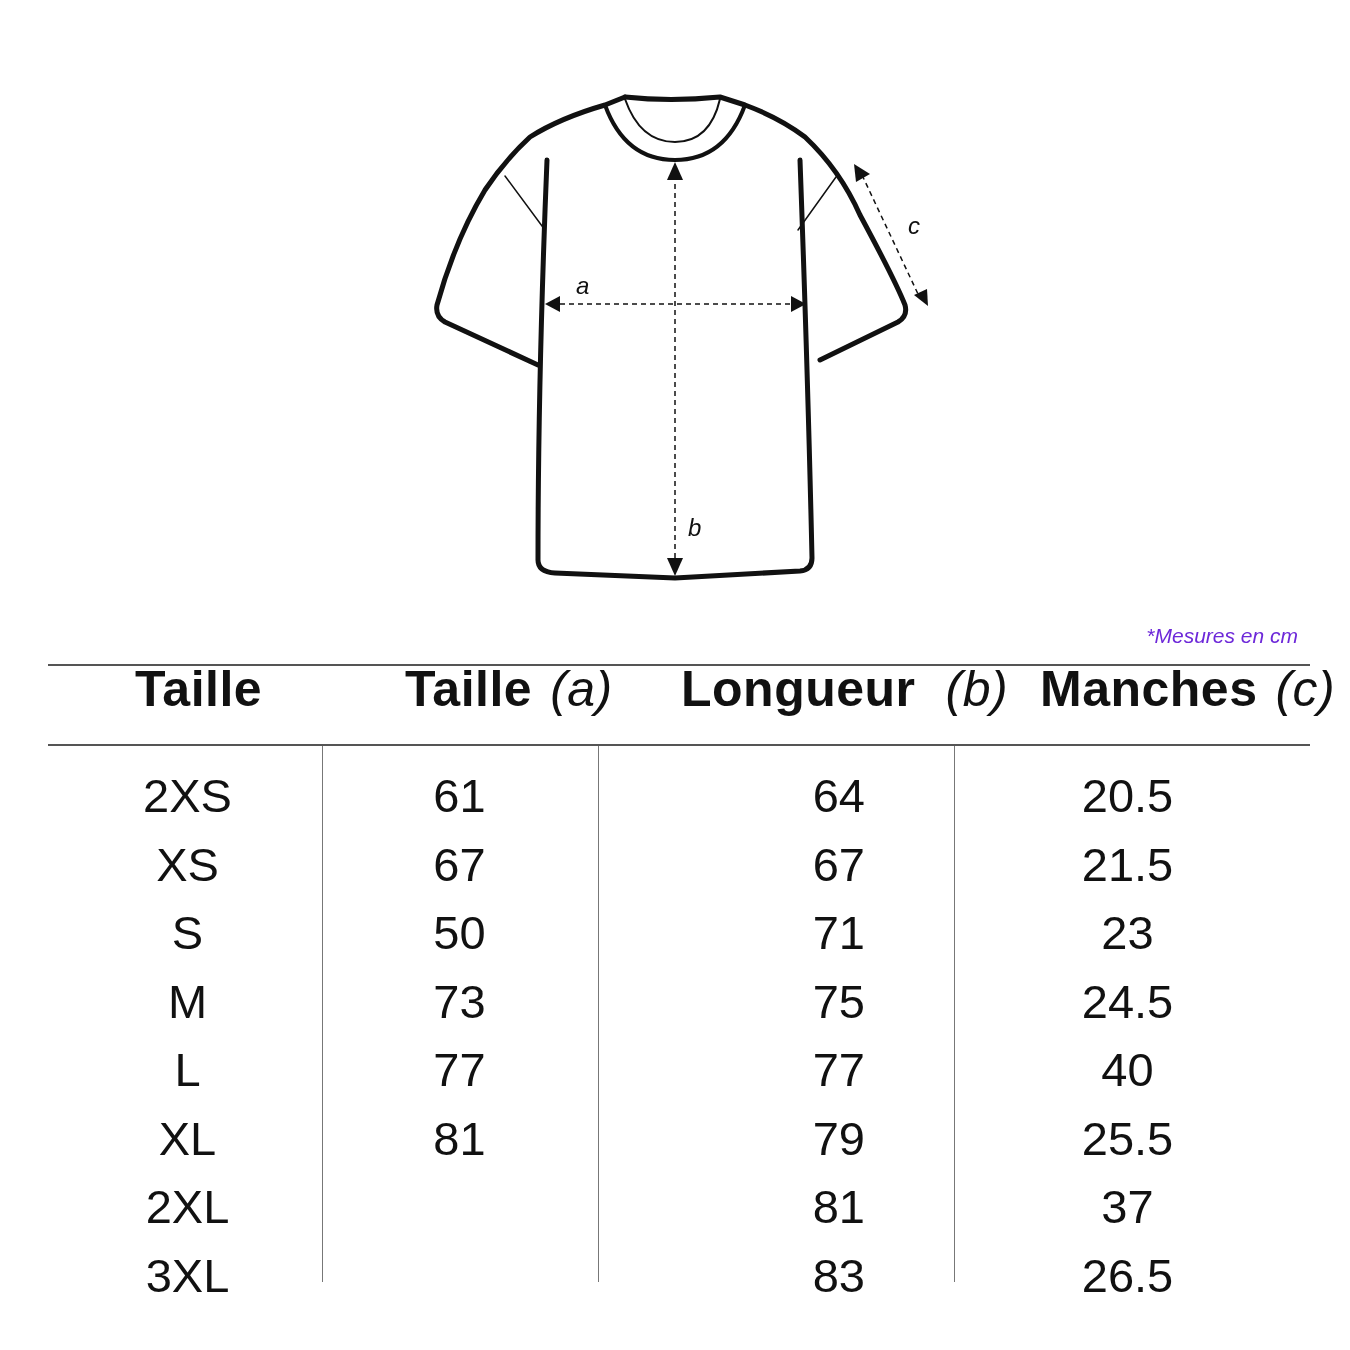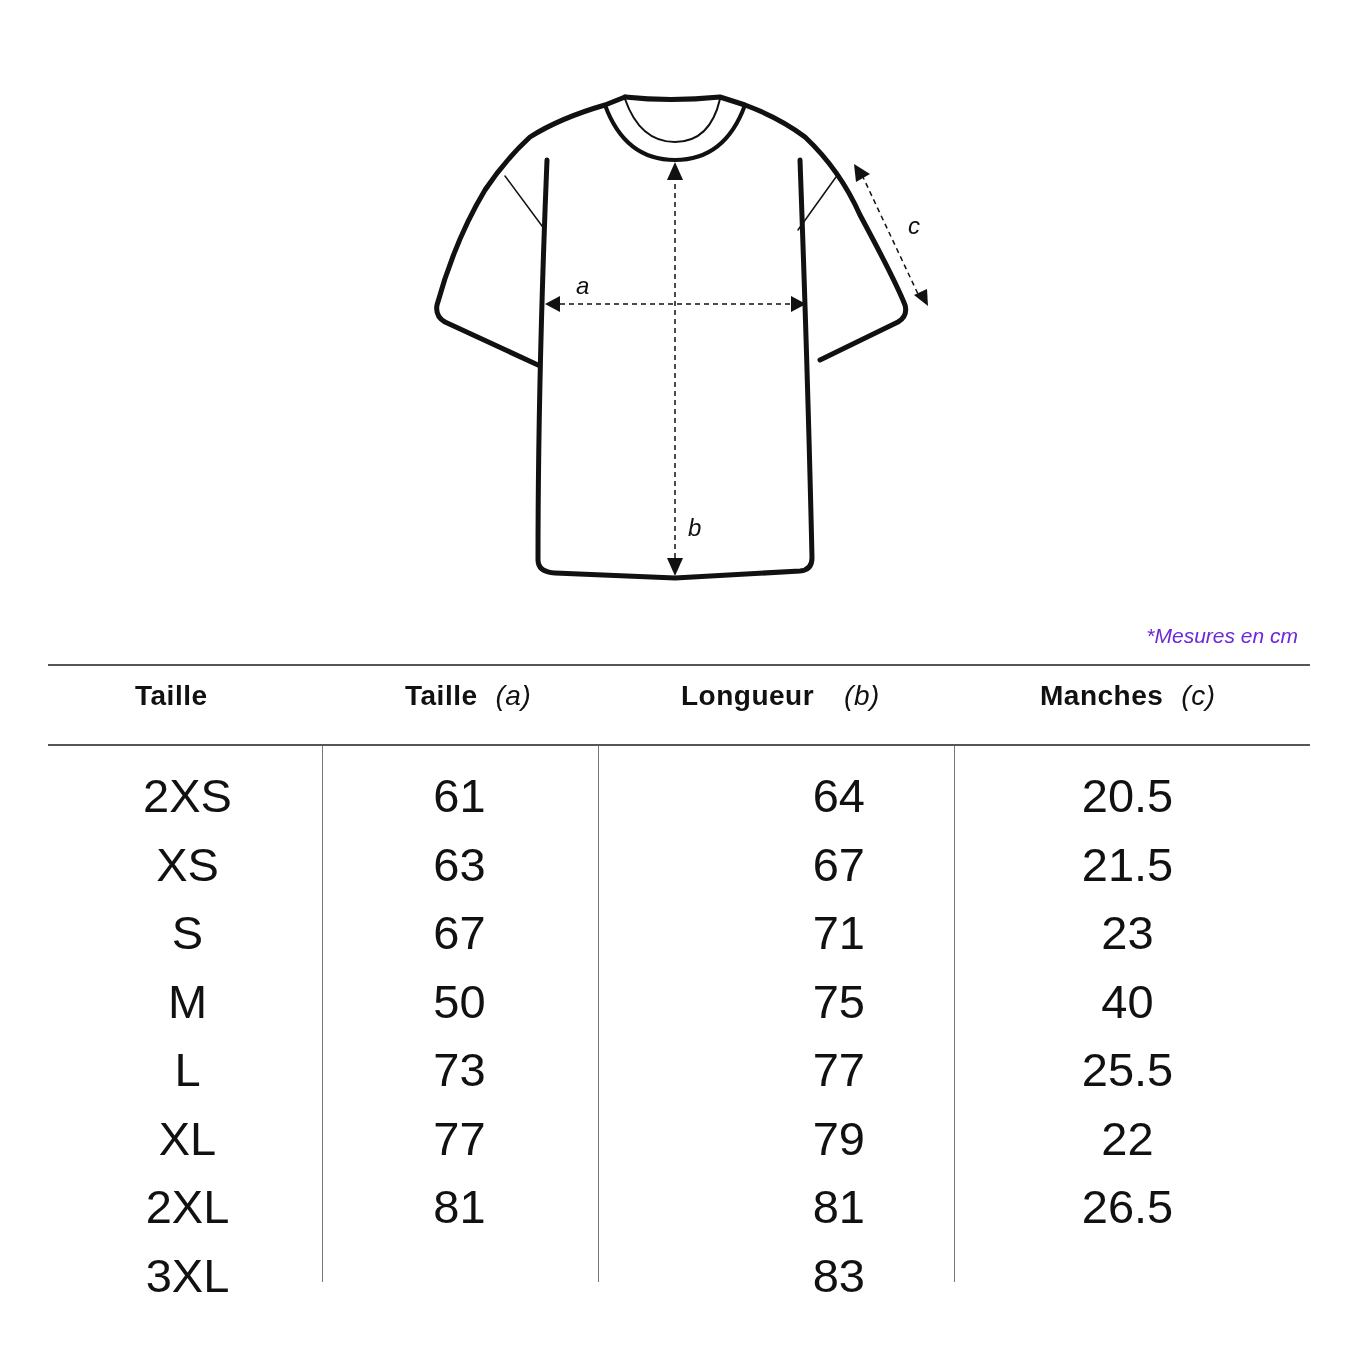--- a/index.html
+++ b/index.html
@@ -6,21 +6,21 @@
   body { width: 1350px; height: 1350px; position: relative; overflow: hidden;
          font-family: "Liberation Sans", "DejaVu Sans", sans-serif; color: #111; }
   .diagram { position: absolute; left: 420px; top: 80px; width: 530px; height: 510px; }
   .diagram svg { width: 530px; height: 510px; display: block; }
   .diagram-label { position: absolute; font-style: italic; font-size: 24px; color: #111; }
   .note { position: absolute; right: 52px; top: 624px; font-size: 21px; font-style: italic; color: #6d28d9; }
   .rule { position: absolute; left: 48px; width: 1262px; background: #555; }
   .rule.top { top: 664px; height: 2px; }
   .rule.mid { top: 744px; height: 2px; }
   .vline { position: absolute; top: 746px; height: 536px; width: 1px; background: #777; }
-  .hdr { position: absolute; top: 680px; font-weight: bold; font-size: 28px; white-space: nowrap; letter-spacing: 0.5px; }
+  .hdr { position: absolute; top: 660px; font-weight: bold; font-size: 50px; white-space: nowrap; letter-spacing: 0.5px; }
   .hdr .sym { font-weight: normal; font-style: italic; margin-left: 18px; }
   .col { position: absolute; top: 766px; text-align: center; }
   .cell { height: 68.5px; line-height: 60px; font-size: 47px; }
 </style>
 </head>
 <body>
 
 <div class="diagram">
   <svg viewBox="0 0 530 510">
     <g fill="none" stroke="#111" stroke-linejoin="round" stroke-linecap="round">
@@ -82,38 +82,38 @@
   <div class="cell">XS</div>
   <div class="cell">S</div>
   <div class="cell">M</div>
   <div class="cell">L</div>
   <div class="cell">XL</div>
   <div class="cell">2XL</div>
   <div class="cell">3XL</div>
 </div>
 <div class="col" style="left:372px; width:175px;">
   <div class="cell">61</div>
-  <div class="cell">63</div>
   <div class="cell">67</div>
   <div class="cell">50</div>
   <div class="cell">73</div>
   <div class="cell">77</div>
   <div class="cell">81</div>
 </div>
 <div class="col" style="left:690px; width:175px;text-align:right;">
   <div class="cell">64</div>
   <div class="cell">67</div>
   <div class="cell">71</div>
   <div class="cell">75</div>
   <div class="cell">77</div>
   <div class="cell">79</div>
   <div class="cell">81</div>
   <div class="cell">83</div>
 </div>
 <div class="col" style="left:1040px; width:175px;">
   <div class="cell">20.5</div>
   <div class="cell">21.5</div>
   <div class="cell">23</div>
+  <div class="cell">24.5</div>
   <div class="cell">40</div>
   <div class="cell">25.5</div>
-  <div class="cell">22</div>
+  <div class="cell">37</div>
   <div class="cell">26.5</div>
 </div>
 
 </body></html>

